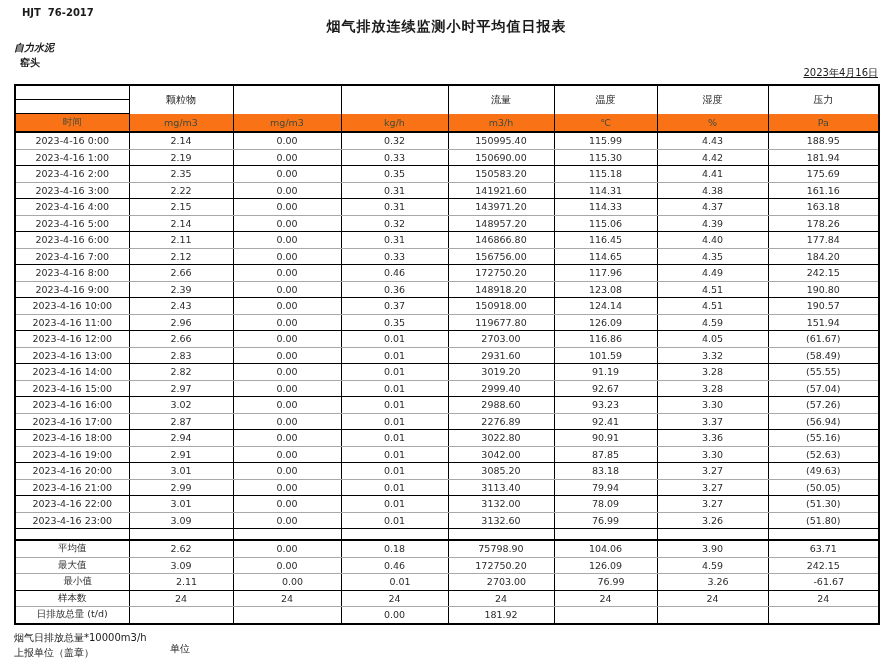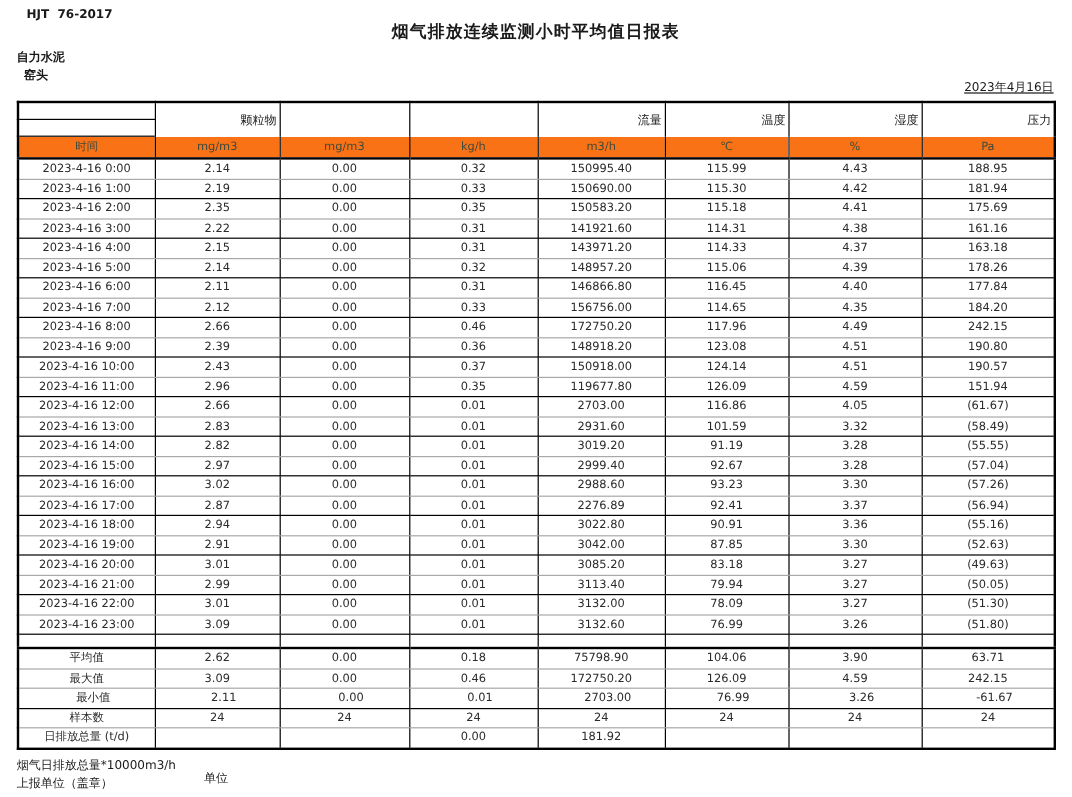--- a/index.html
+++ b/index.html
@@ -1,27 +1,27 @@
 <!DOCTYPE html>
 <html><head>
 <meta charset="utf-8">
 <style>
   html,body{margin:0;padding:0;background:#fff;}
   #page{position:relative;width:893px;height:664px;background:#ffffff;overflow:hidden;
         font-family:"DejaVu Sans","Liberation Sans",sans-serif;color:#1a1a1a;}
   .std{position:absolute;left:22px;top:7px;font-size:10px;font-weight:bold;white-space:pre;}
   .title{position:absolute;left:0;top:18px;width:100%;text-align:center;font-size:14px;font-weight:bold;letter-spacing:1px;}
-  .company{position:absolute;left:14px;top:41px;font-size:10px;font-weight:bold;}
+  .company{position:absolute;left:14px;top:41px;font-size:10px;font-weight:bold;font-style:italic;}
   .location{position:absolute;left:20px;top:56px;font-size:10px;font-weight:bold;}
   .rdate{position:absolute;right:15px;top:66px;font-size:10px;text-decoration:underline;}
   table.rep{position:absolute;left:14px;top:84px;width:864px;border-collapse:collapse;table-layout:fixed;
             border:2px solid #000;}
   table.rep td{border-left:1px solid #000;border-right:1px solid #000;text-align:center;
                font-size:9.5px;padding:0 2px;overflow:hidden;white-space:nowrap;vertical-align:middle;}
-  tr.h1 td{height:13px;border-bottom:none;font-size:10px;text-align:right;}
+  tr.h1 td{height:13px;border-bottom:none;font-size:10px;}
   tr.h1 td.c1{border-bottom:1px solid #000;}
   tr.h2 td{height:13px;border-bottom:1px solid #000;}
   tr.units td{height:17px;background:#f97316;color:#3d4a3d;border-bottom:2px solid #000;font-size:9.5px;}
   tr.d td{height:15.5px;border-bottom:1px solid #a8a8a8;color:#2b2b2b;}
   tr.d.pair td{border-bottom:1px solid #000;}
   tr.gap td{height:10px;border-bottom:2px solid #000;}
   tr.s td{height:15.5px;border-bottom:1px solid #a8a8a8;color:#2b2b2b;}
   tr.s.pair td{border-bottom:1px solid #000;padding-left:13px;}
   td.neg{color:#e00000;}
   .foot1{position:absolute;left:14px;top:631px;font-size:10px;}

